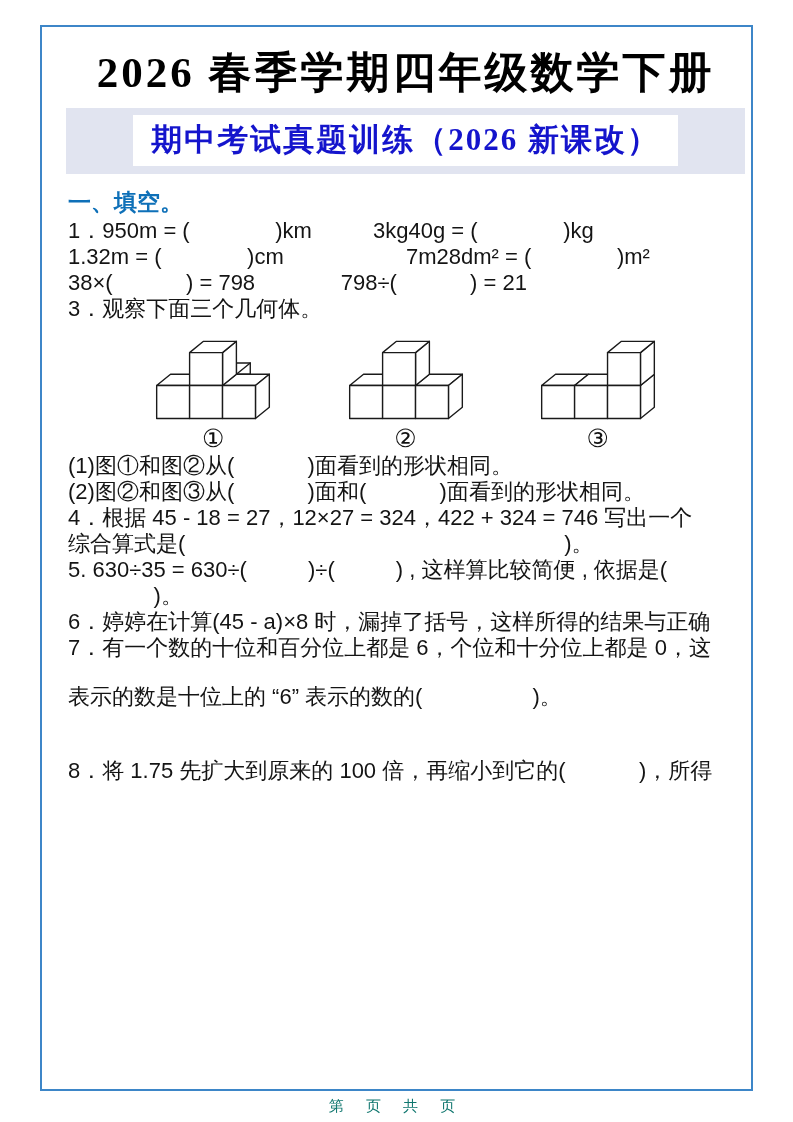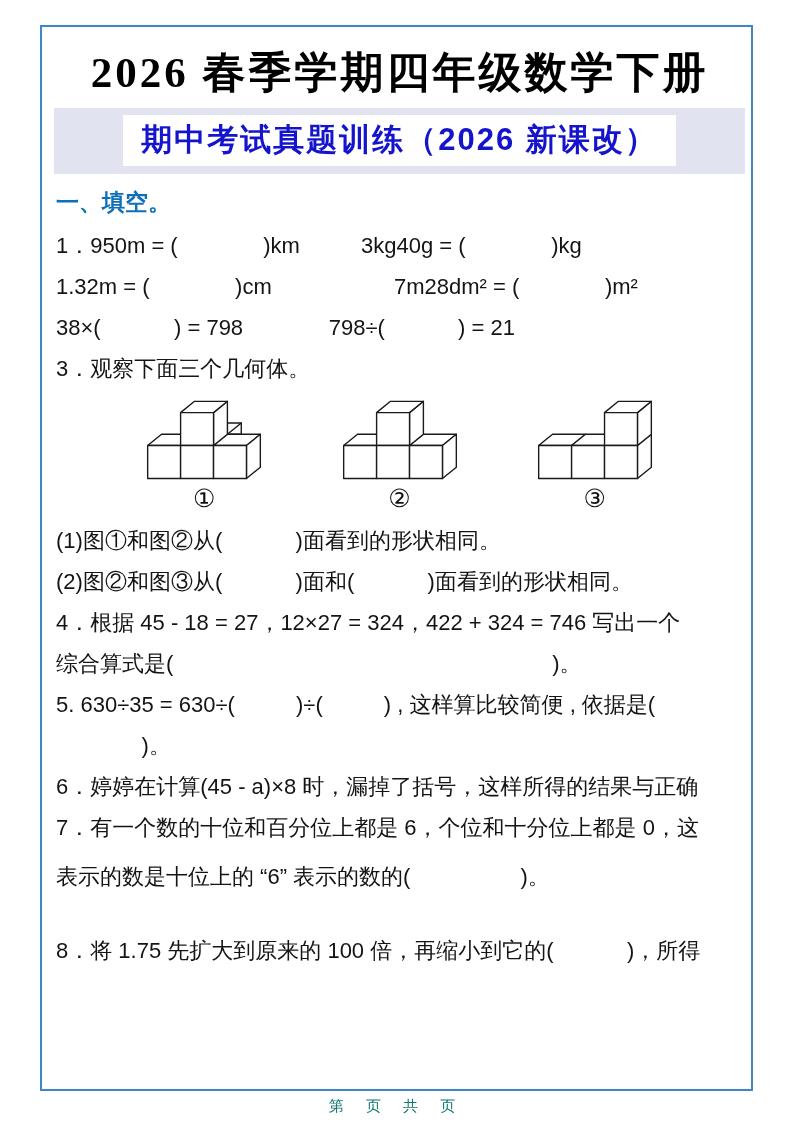--- a/index.html
+++ b/index.html
@@ -7,21 +7,21 @@
   body {
     width:793px; height:1122px; position:relative;
     font-family:"Liberation Sans", sans-serif;
     color:#111;
   }
   .frame {
     position:absolute; left:40px; top:25px;
     width:713px; height:1066px;
     border:2px solid #3d86c8;
     background:#ffffff;
-    padding:20px 6px 0 12px;
+    padding:20px 6px 0 24px;
     overflow:hidden;
   }
   .page-title {
     text-align:center;
     font-family:"Liberation Serif", serif;
     font-weight:bold;
     font-size:43px;
     letter-spacing:3px;
     color:#000;
     line-height:1.2;
@@ -30,35 +30,34 @@
     margin-top:9px;
     background:#e1e4f0;
     height:66px;
     display:flex; align-items:center; justify-content:center;
   }
   .subtitle-box {
     background:#ffffff;
     padding:3px 18px;
   }
   .subtitle-text {
-    font-family:Liberation Sans, sans-serif;
+    font-family:Liberation Serif, serif;
     font-weight:bold;
     font-size:31px;
     letter-spacing:2px;
     color:#1414cc;
     line-height:1.45;
   }
   .section-heading {
     margin:13px 0 0 2px;
     font-weight:bold;
     font-size:23px;
     color:#0e70b8;
   }
   .line {
-    margin-top:15px;
     margin-left:2px;
     font-size:22px;
     line-height:26px;
     white-space:pre;
     color:#141414;
   }
   .mt-sm { margin-top:23px; }
   .mt-lg { margin-top:48px; }
   .figures-row {
     margin-top:8px;

